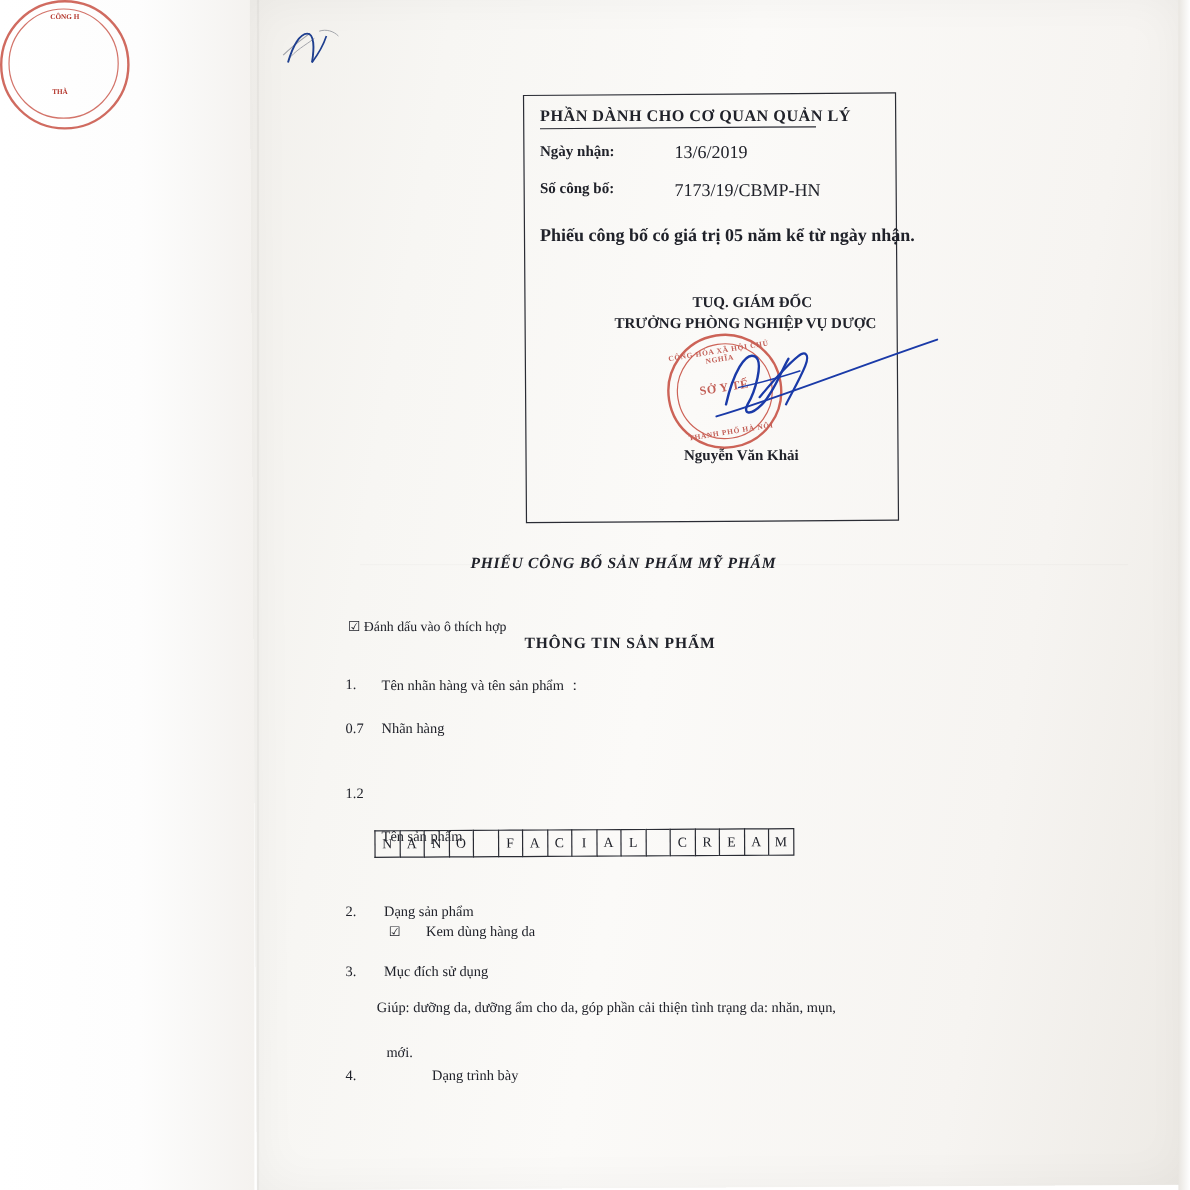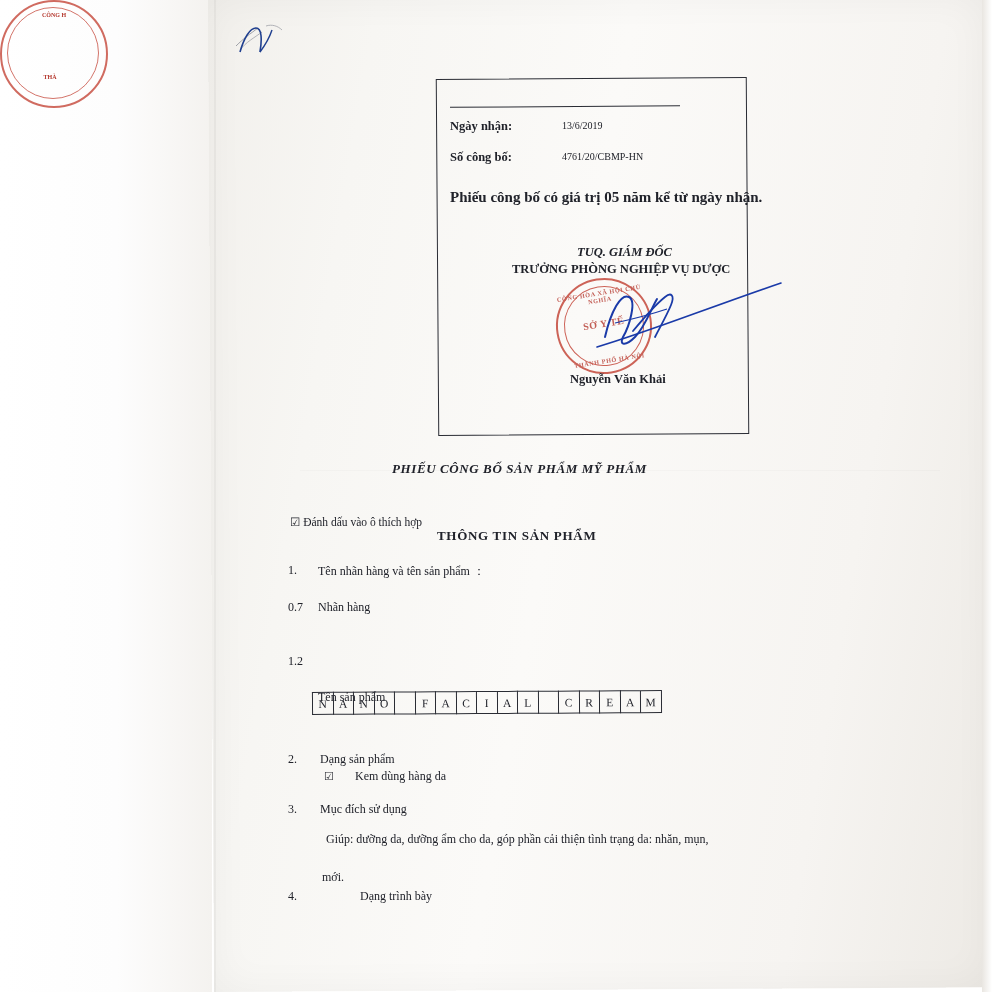--- a/index.html
+++ b/index.html
@@ -69,23 +69,23 @@
     background: transparent;
   }
   #admin-title {
     top: 89px; left: 450px; font-size: 13.5px; letter-spacing: .4px;
   }
   #admin-title-underline {
     position: absolute; left: 450px; top: 106px; width: 230px; height: 1px;
     background: #2a2c34; transform: rotate(-0.4deg);
   }
   .adm-label { font-size: 12.5px; }
-  .adm-value { font-size: 10px; }
-
-  #sig-title1 { top: 245px; left: 577px; font-size: 12.5px; font-style: italic; }
+  .adm-value { font-size: 15px; }
+
+  #sig-title1 { top: 245px; left: 577px; font-size: 12.5px; }
   #sig-title2 { top: 262px; left: 512px; font-size: 12.5px; }
   #sig-name   { top: 372px; left: 570px; font-size: 12.5px; }
 
   
   .stamp {
     position: absolute;
     border-radius: 50%;
     border: 2.2px solid #c0392b;
     color: #b3342a;
     opacity: .78;
@@ -195,27 +195,28 @@
     <path d="M34 6 C40 4 46 6 50 10" stroke="#5a5f6e" stroke-width=".8" fill="none"></path>
   </svg>
 
   <svg id="pen-mark-top" viewBox="0 0 48 36">
     <path d="M8 30 C12 16 18 6 24 6 C30 6 30 18 28 30" stroke="#1f3f8f" stroke-width="1.6" fill="none"></path>
     <path d="M28 30 C34 22 38 14 40 8" stroke="#1f3f8f" stroke-width="1.4" fill="none"></path>
   </svg>
 
   <div id="admin-box"></div>
 
+  <div class="txt b" id="admin-title">PHẦN DÀNH CHO CƠ QUAN QUẢN LÝ</div>
   <div id="admin-title-underline"></div>
 
   <div class="txt b adm-label" style="top:119px;left:450px;">Ngày nhận:</div>
   <div class="txt adm-value" style="top:120px;left:562px;">13/6/2019</div>
 
   <div class="txt b adm-label" style="top:150px;left:450px;">Số công bố:</div>
-  <div class="txt adm-value" style="top:151px;left:562px;">4761/20/CBMP-HN</div>
+  <div class="txt adm-value" style="top:151px;left:562px;">7173/19/CBMP-HN</div>
 
   <div class="txt b" style="top:189px;left:450px;font-size:15px;">Phiếu công bố có giá trị 05 năm kể từ ngày nhận.</div>
 
   <div class="txt b" id="sig-title1">TUQ. GIÁM ĐỐC</div>
   <div class="txt b" id="sig-title2">TRƯỞNG PHÒNG NGHIỆP VỤ DƯỢC</div>
 
   <div class="stamp" id="stamp-main">
     <div class="stamp-arc" id="stamp-arc-top">CÔNG HÒA XÃ HỘI CHỦ NGHĨA</div>
     <div id="stamp-center">SỞ Y TẾ</div>
     <div class="stamp-arc" id="stamp-arc-bot">THÀNH PHỐ HÀ NỘI</div>
@@ -274,19 +275,19 @@
 
   <div class="txt num" style="top:752px;left:288px;">2.</div>
   <div class="txt line" style="top:752px;left:320px;">Dạng sản phẩm</div>
 
   <div class="txt checkbox-glyph" style="top:770px;left:324px;">☑</div>
   <div class="txt sub" style="top:769px;left:355px;">Kem dùng hàng da</div>
 
   <div class="txt num" style="top:802px;left:288px;">3.</div>
   <div class="txt line" style="top:802px;left:320px;">Mục đích sử dụng</div>
 
-  <div class="txt sub" style="top:832px;left:326px;text-align:right;">Giúp: dưỡng da, dưỡng ẩm cho da, góp phần cải thiện tình trạng da: nhăn, mụn,</div>
+  <div class="txt sub" style="top:832px;left:314px;text-align:right;">Giúp: dưỡng da, dưỡng ẩm cho da, góp phần cải thiện tình trạng da: nhăn, mụn,</div>
   <div class="txt sub" style="top:870px;left:322px;">mới.</div>
 
   <div class="txt num" style="top:889px;left:288px;">4.</div>
   <div class="txt line" style="top:889px;left:320px;margin-left:40px;">Dạng trình bày</div>
 
 </div>
 
 </body></html>

